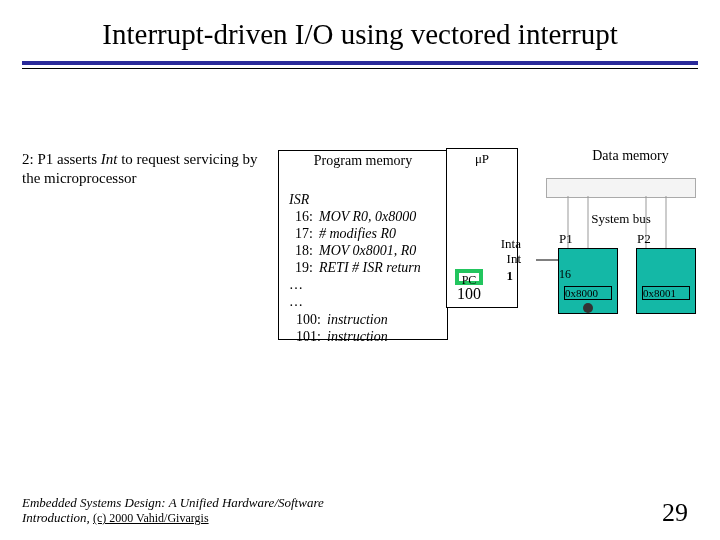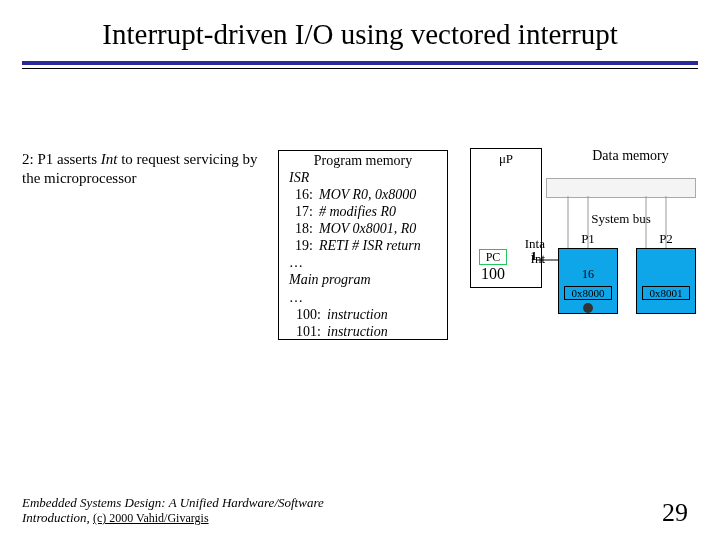--- a/index.html
+++ b/index.html
@@ -35,40 +35,41 @@
     width: 170px; height: 190px;
     border: 1px solid #000;
     font-size: 14px;
     background: #fff;
   }
   .progmem .hdr { text-align: center; padding-top: 2px; }
   .progmem .code {
     font-style: italic;
     padding: 0 6px 16px 10px;
     line-height: 1.22;
+    margin-top: 22px;
   }
   .progmem .row { display: flex; }
   .progmem .row .ln { width: 24px; text-align: right; margin-right: 6px; font-style: normal; }
   .mup {
     position: absolute;
-    left: 470px; top: 148px;
-    width: 72px; height: 140px;
+    left: 446px; top: 148px;
+    width: 72px; height: 160px;
     border: 1px solid #000;
     font-size: 13px;
     text-align: center;
     background: #fff;
   }
   .mup .hdr { padding-top: 2px; }
   .mup .sigs {
     position: absolute; right: -4px; top: 88px;
     font-size: 13px; text-align: right; line-height: 1.15;
   }
   .mup .pcbox {
     position: absolute; left: 8px; bottom: 22px;
-    width: 28px; height: 16px; border: 1px solid #22c55e;
+    width: 28px; height: 16px; border: 4px solid #22c55e;
     font-size: 12px; line-height: 14px;
   }
   .mup .one {
     position: absolute; right: 4px; bottom: 23px;
     font-weight: bold; font-size: 13px;
   }
   .mup .val {
     position: absolute; left: 10px; bottom: 4px;
     font-size: 16px;
   }
@@ -86,22 +87,22 @@
     background: #f4f4f4;
   }
   .sysbus .lbl {
     position: absolute; left: 50%; top: -3px; transform: translateX(-50%);
     font-size: 13px; background: transparent; margin-top: 35px;
   }
   .p1, .p2 {
     position: absolute; top: 248px;
     width: 60px; height: 66px;
     border: 1px solid #000;
-    font-size: 13px; text-align: center;
-    background: #0ea5e9;
+    font-size: 13px; text-align: left;
+    background: #14b8a6;
   }
   .p1 { left: 558px; }
   .p2 { left: 636px; }
   .p1 .line1, .p2 .spacer { font-size: 12px; margin-top: 18px; }
   .addr {
     width: 48px; height: 14px;
     border: 1px solid #000;
     margin: 4px auto 0 auto;
     font-size: 11px; line-height: 12px;
   }
@@ -147,21 +148,20 @@
       </div>
     <div class="row">
         <span class="ln">18:</span>
         <span>MOV 0x8001, R0</span>
       </div>
     <div class="row">
         <span class="ln">19:</span>
         <span>RETI  # ISR return</span>
       </div>
     <div style="font-style:normal;">…</div>
-    <div>Main program</div>
     <div style="font-style:normal;">…</div>
     <div class="row">
         <span class="ln" style="width:32px">100:</span>
         <span>instruction</span>
       </div>
     <div class="row">
         <span class="ln" style="width:32px">101:</span>
         <span>instruction</span>
       </div>
   </div>

